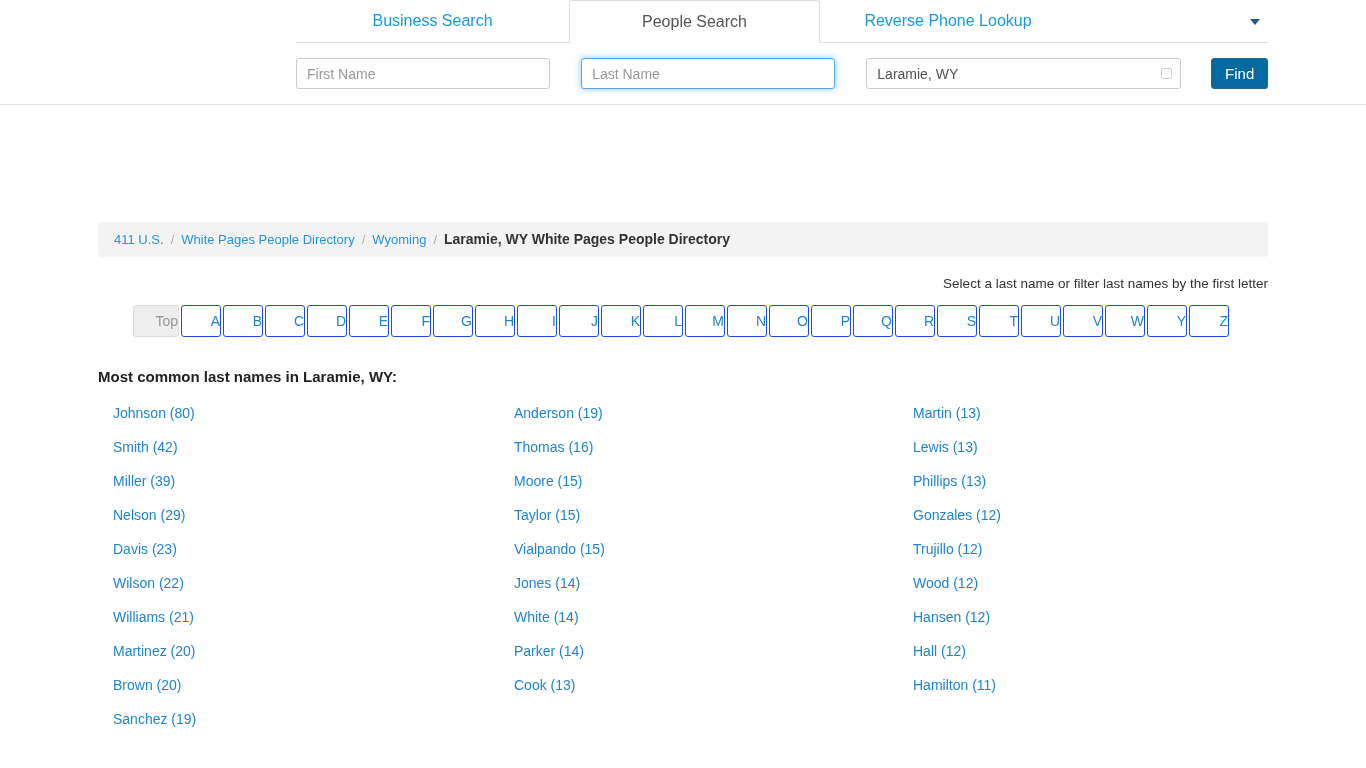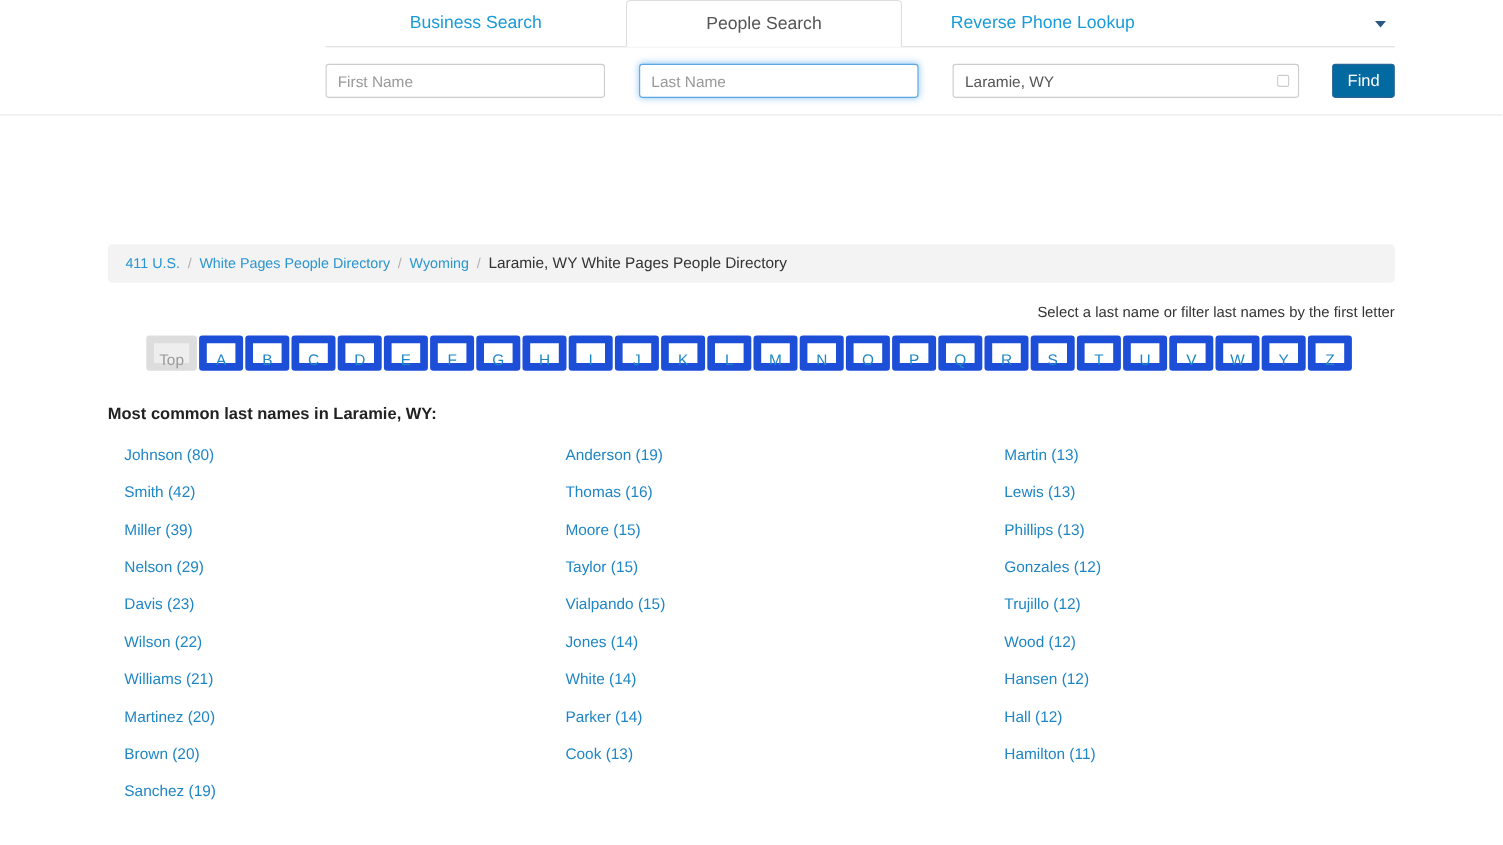--- a/index.html
+++ b/index.html
@@ -40,27 +40,27 @@
               font-family:"Liberation Sans", sans-serif; }
 
   
   .container { width:1170px; margin:0 auto; }
 
   .breadcrumb { margin-top:117px; background:#f3f3f3; border-radius:4px;
                 height:35px; line-height:35px; padding:0 16px; font-size:13px;
                 color:#999; white-space:nowrap; }
   .breadcrumb a { color:#2a95cf; }
   .breadcrumb .sep { color:#b0b0b0; margin:0 7px; }
-  .breadcrumb .current { color:#333; font-weight:normal; font-size:14px; }
+  .breadcrumb .current { color:#333; font-weight:bold; font-size:14px; }
 
   .instruction { text-align:right; margin-top:19px; font-size:13.5px; color:#333; }
 
   .alphabet-row { display:flex; gap:2px; margin-left:35px; margin-top:14px; }
-  .letter-box { display:block; width:40px; height:32px; line-height:31px; text-align:center;
-                border:7px solid #1d4ed8; border-radius:3px; background:#fff;
+  .letter-box { display:block; width:40px; height:32px; line-height:31px; text-align:right;
+                border:1px solid #1d4ed8; border-radius:3px; background:#fff;
                 color:#1f86c5; font-size:14px; }
   .letter-box.top { width:46px; background:#eee; border-color:#ddd; color:#999; }
 
   .names-heading { margin-top:31px; font-size:15px; font-weight:bold; color:#222; }
 
   .names-grid { display:grid; grid-template-columns:401px 399px 1fr; margin-top:11px; }
   .name-row { height:34px; line-height:34px; padding-left:15px; }
   .name-link { color:#1f86c5; font-size:14px; }
 </style>
 </head>

